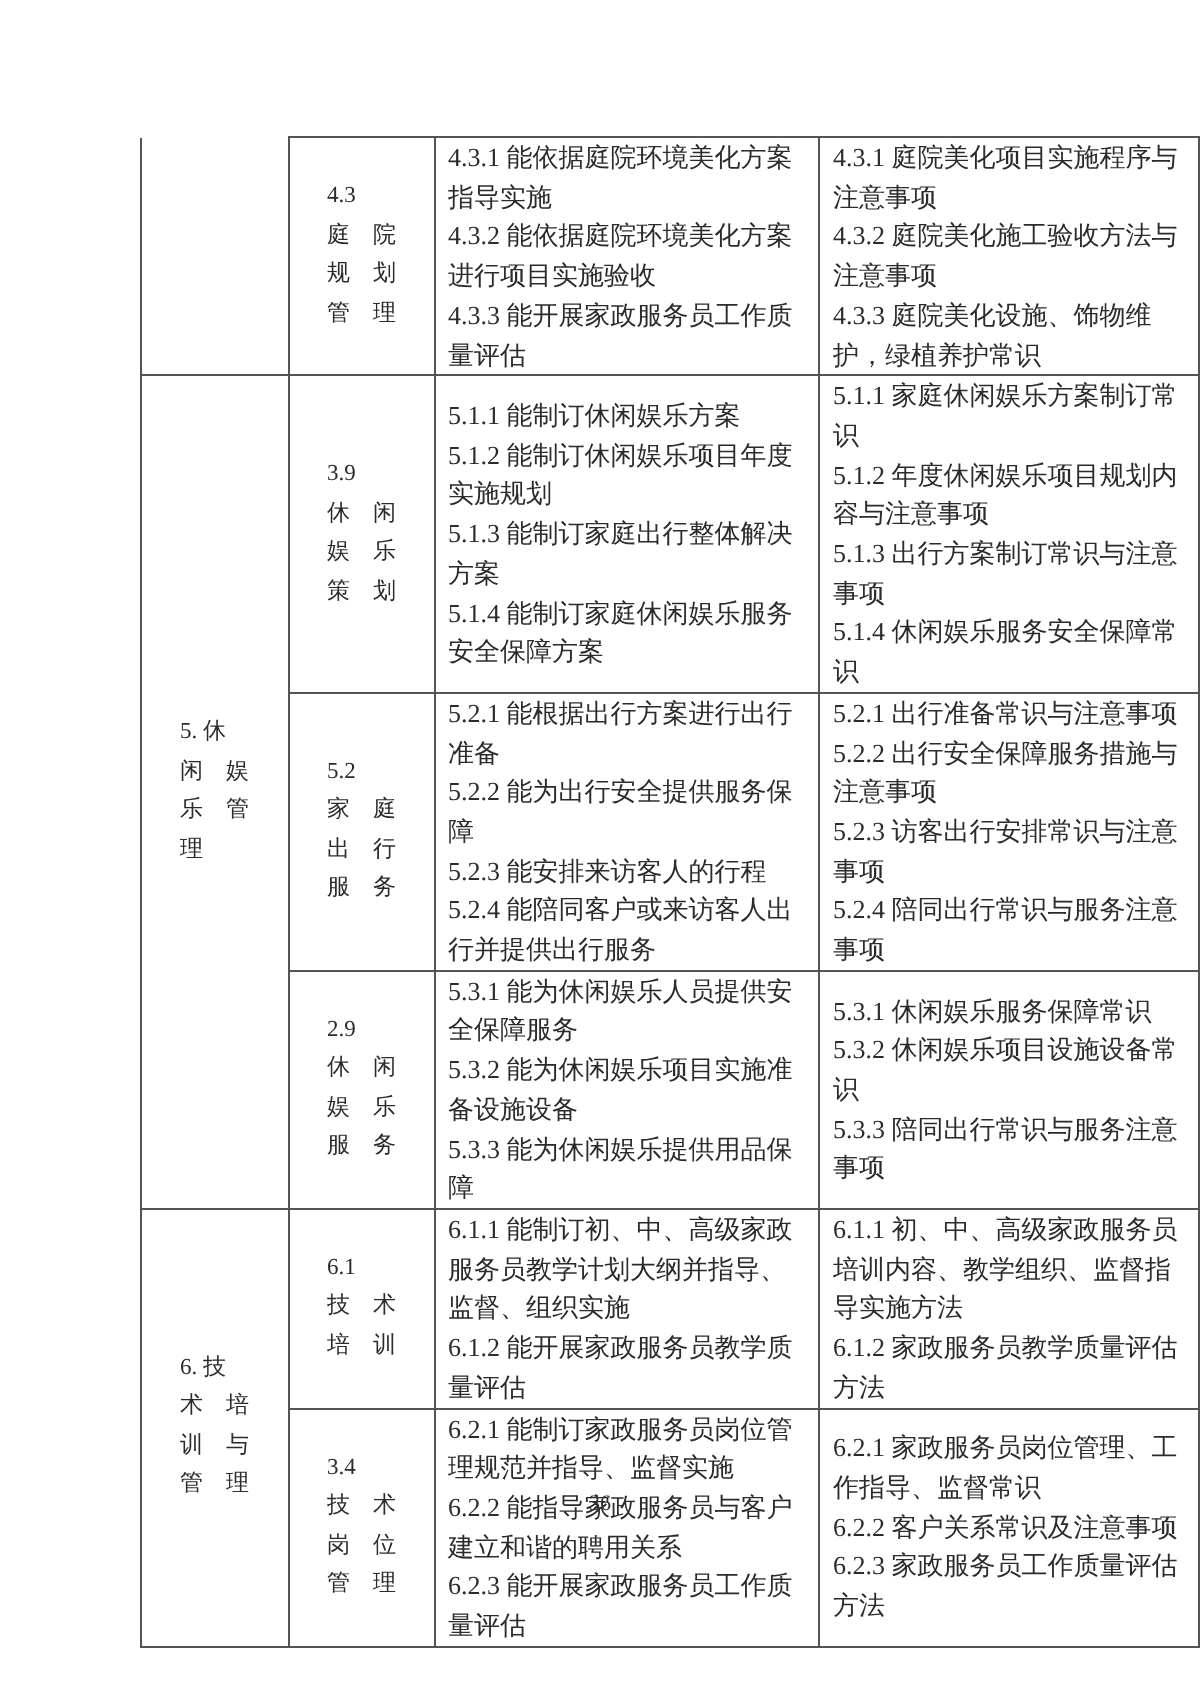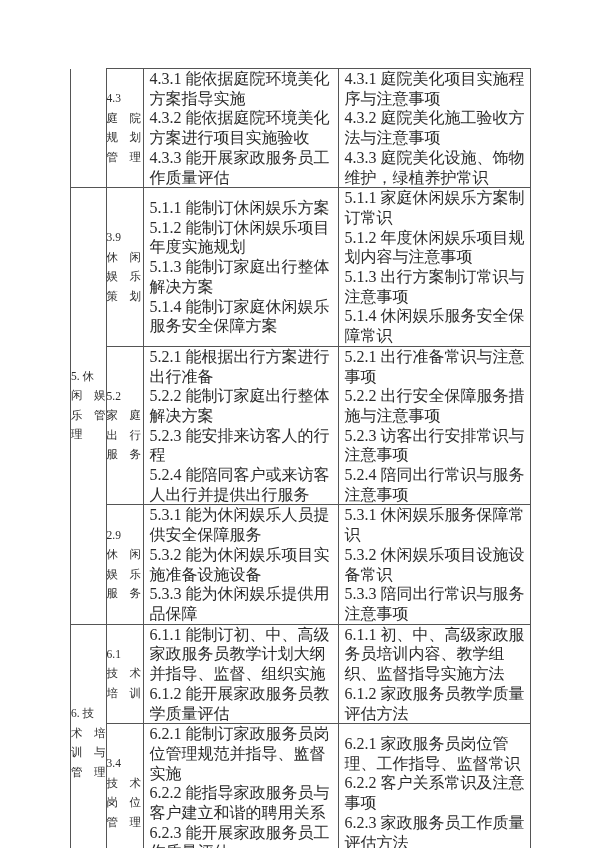--- a/index.html
+++ b/index.html
@@ -16,26 +16,26 @@
   }
   .doc-table td {
     border:1px solid #555555;
     vertical-align:middle;
     overflow:hidden;
     padding:0;
   }
   td.no-top { border-top:none; }
   td.cat, td.sub {
     font-size:11.5px; line-height:19.5px;
-    padding:0 0;
+    padding:0 19px;
     text-align:left;
     white-space:nowrap;
   }
   td.items {
-    font-size:16px; line-height:19.7px;
+    font-size:13px; line-height:19.7px;
     padding:0 4px 0 6px;
     text-align:left;
   }
   .lbl-line { white-space:pre; }
   .item { margin:0; }
   .page-num {
     position:absolute; top:746px; left:0; width:100%;
     text-align:center; font-size:11px; color:#333333;
   }
 </style>
@@ -100,21 +100,21 @@
 
   <tr style="height:104px">
     <td class="sub">
       <div class="lbl-line">5.2</div>
       <div class="lbl-line">家　庭</div>
       <div class="lbl-line">出　行</div>
       <div class="lbl-line">服　务</div>
     </td>
     <td class="items">
       <div class="item">5.2.1 能根据出行方案进行出行准备</div>
-      <div class="item">5.2.2 能制订家庭出行整体解决方案</div>
+      <div class="item">5.2.2 能为出行安全提供服务保障</div>
       <div class="item">5.2.3 能安排来访客人的行程</div>
       <div class="item">5.2.4 能陪同客户或来访客人出行并提供出行服务</div>
     </td>
     <td class="items">
       <div class="item">5.2.1 出行准备常识与注意事项</div>
       <div class="item">5.2.2 出行安全保障服务措施与注意事项</div>
       <div class="item">5.2.3 访客出行安排常识与注意事项</div>
       <div class="item">5.2.4 陪同出行常识与服务注意事项</div>
     </td>
   </tr>

